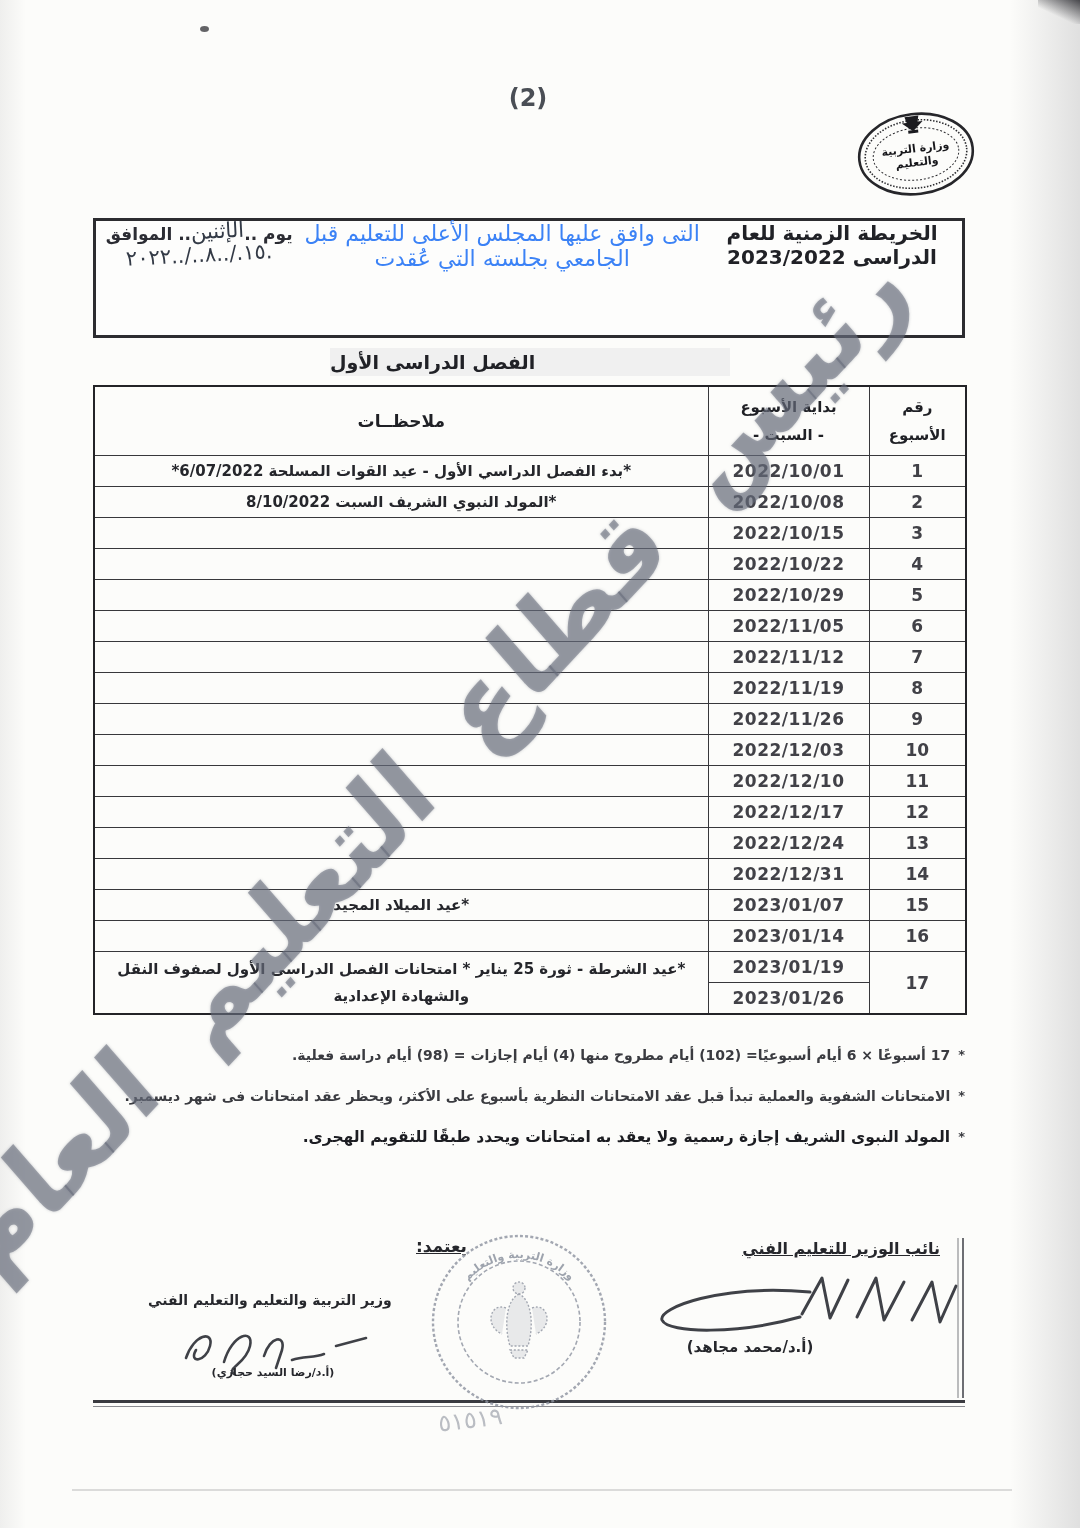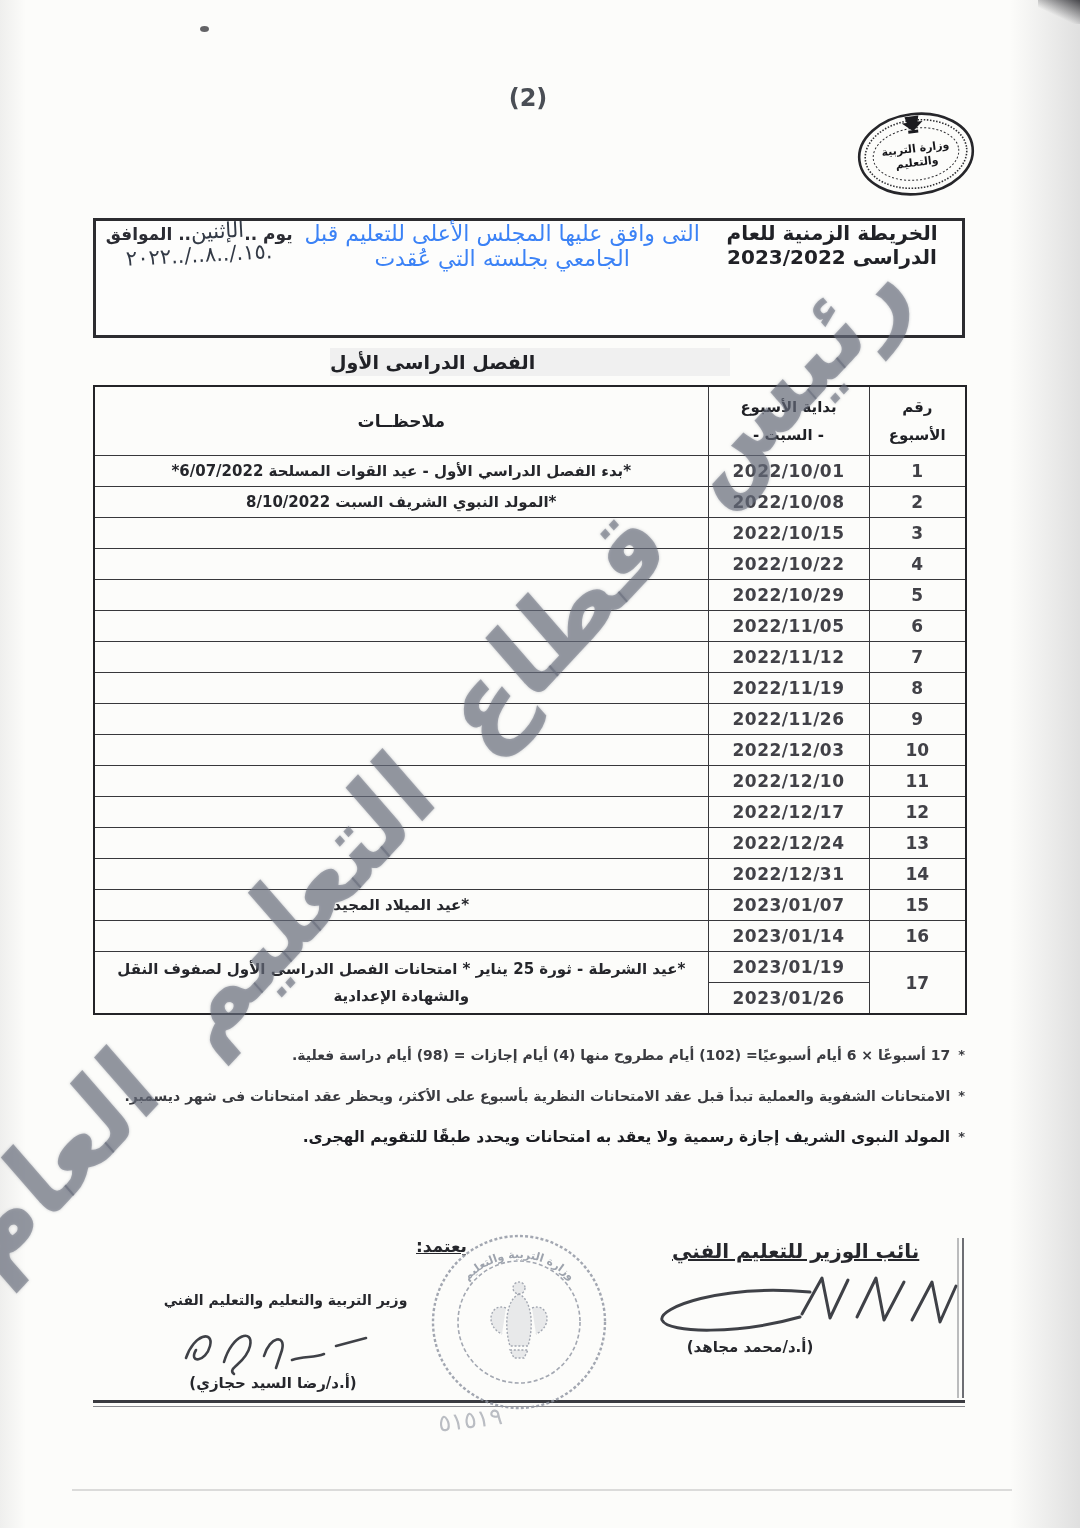--- a/index.html
+++ b/index.html
@@ -54,26 +54,26 @@
   
   .footnotes{left:93px;top:1042px;width:872px;z-index:2;}
   .footnote{margin-bottom:15px;text-align:right;line-height:25px;}
   .fn-bullet{font-size:13px;font-weight:bold;color:#3a3b40;vertical-align:top;margin-left:8px;}
   .fn-text{font-size:14px;font-weight:bold;color:#3a3b40;}
   .fn-bold .fn-text{font-size:15.5px;color:#1c1d22;}
   .fn-small .fn-text{font-size:12.5px;}
   
   .approve-label{left:416px;top:1236px;font-size:17px;font-weight:bold;color:#26272c;text-decoration:underline;z-index:6;}
   .stamp{left:426px;top:1230px;z-index:4;}
-  .sig-title-right{left:672px;top:1239px;width:300px;text-align:left;font-size:20px;font-weight:bold;color:#26272c;text-decoration:underline;}
+  .sig-title-right{left:640px;top:1239px;width:300px;text-align:right;font-size:16px;font-weight:bold;color:#26272c;text-decoration:underline;}
   .sig-right-svg{left:650px;top:1262px;}
   .sig-name-right{left:655px;top:1338px;width:190px;text-align:center;font-size:15px;font-weight:bold;color:#26272c;}
-  .sig-title-left{left:148px;top:1292px;width:275px;text-align:center;font-size:14px;font-weight:bold;color:#26272c;}
+  .sig-title-left{left:148px;top:1292px;width:275px;text-align:left;font-size:14px;font-weight:bold;color:#26272c;}
   .sig-left-svg{left:168px;top:1316px;}
-  .sig-name-left{left:168px;top:1366px;width:210px;text-align:center;font-size:15px;font-weight:bold;color:#26272c;margin-top:8px;}
+  .sig-name-left{left:168px;top:1366px;width:210px;text-align:center;font-size:11px;font-weight:bold;color:#26272c;}
   .sig-vline{left:962px;top:1238px;width:2px;height:160px;background:#6d6e73;box-shadow:-5px 0 0 rgba(109,110,115,.45);}
   .sig-rule{left:93px;top:1400px;width:872px;height:3px;border-top:3px solid #3a3b40;border-bottom:1px solid #8a8b90;box-sizing:content-box;}
   .bottom-scribble{left:438px;top:1406px;font-size:24px;color:rgba(120,126,140,.5);transform:rotate(-7deg);letter-spacing:4px;direction:ltr;}
 </style>
 </head>
 <body>
 
 <div class="page">
 
   <div class="abs edge-right"></div>

